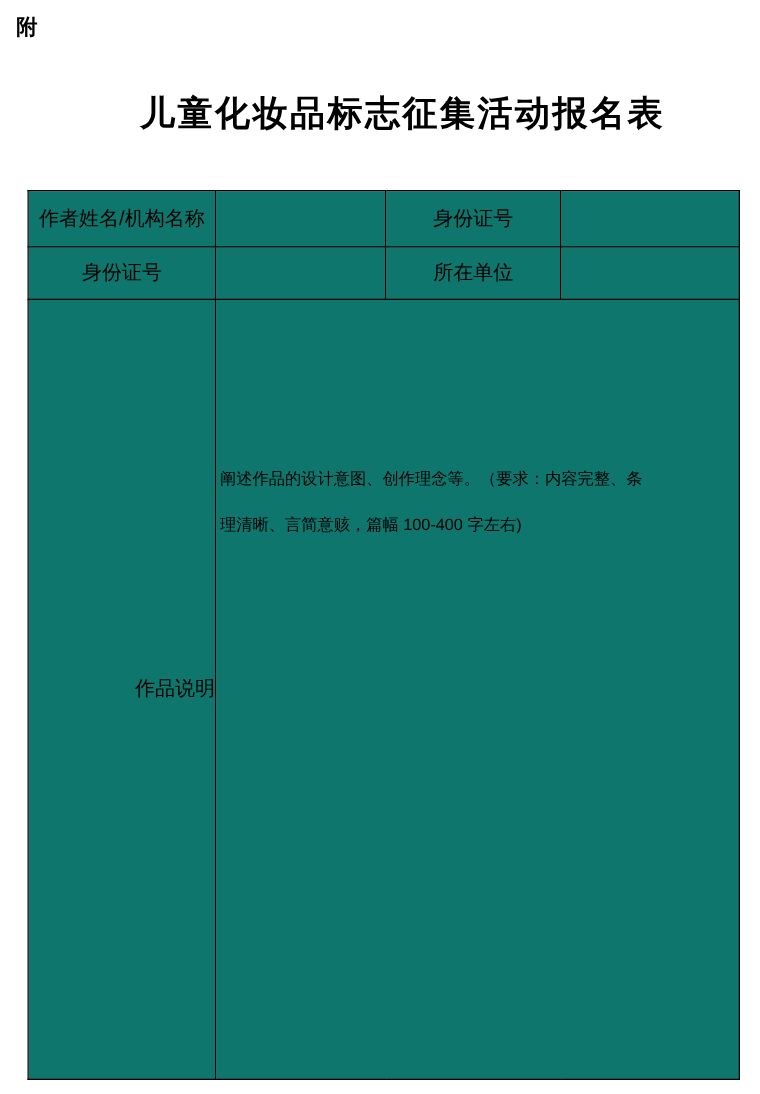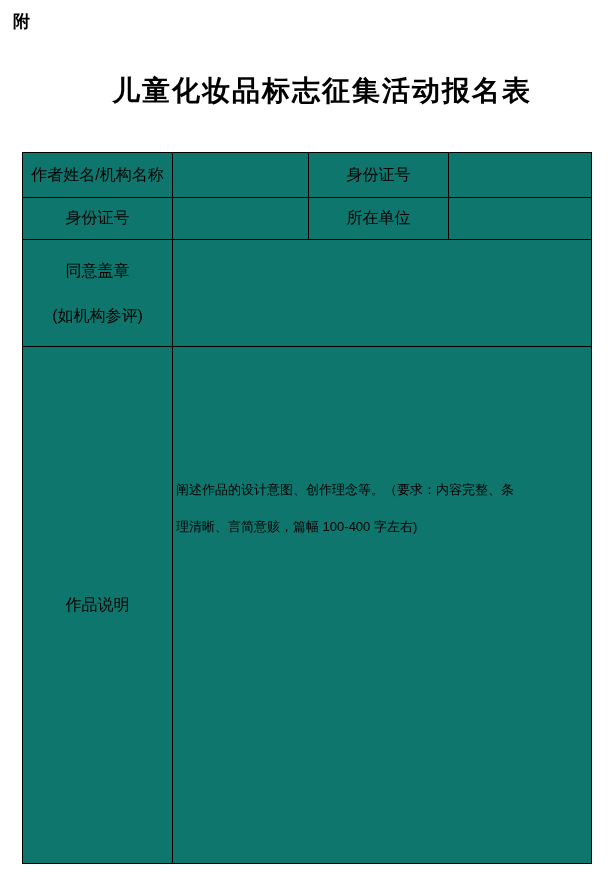--- a/index.html
+++ b/index.html
@@ -49,21 +49,21 @@
     vertical-align: middle;
     padding: 0;
     background: #0f766e;
   }
   tr.row-1 { height: 45px; }
   tr.row-2 { height: 42px; }
   tr.row-3 { height: 46px; }
   tr.row-stamp { height: 107px; }
   td.label-cell { font-weight: normal; }
   td.stamp-label-cell { line-height: 45px; }
-  td.desc-label-cell { vertical-align: middle; }
+  td.desc-label-cell { vertical-align: middle; text-align: right; }
   td.desc-hint-cell {
     text-align: left;
     vertical-align: top;
     padding: 124px 2px 0 3px;
     line-height: 37px;
     font-size: 13px;
   }
   .desc-line { white-space: nowrap; }
 </style>
 </head>
@@ -86,27 +86,20 @@
       <td></td>
       <td class="label-cell">身份证号</td>
       <td></td>
     </tr>
     <tr class="row-2">
       <td class="label-cell">身份证号</td>
       <td></td>
       <td class="label-cell">所在单位</td>
       <td></td>
     </tr>
-    <tr class="row-stamp">
-      <td class="label-cell stamp-label-cell">
-        <div>同意盖章</div>
-        <div>(如机构参评)</div>
-      </td>
-      <td colspan="3"></td>
-    </tr>
     <tr class="row-desc">
       <td class="label-cell desc-label-cell">作品说明</td>
       <td colspan="3" class="desc-hint-cell">
         <div class="desc-line">阐述作品的设计意图、创作理念等。（要求：内容完整、条</div>
         <div class="desc-line">理清晰、言简意赅，篇幅 100-400 字左右)</div>
       </td>
     </tr>
   </tbody>
 </table>
 

